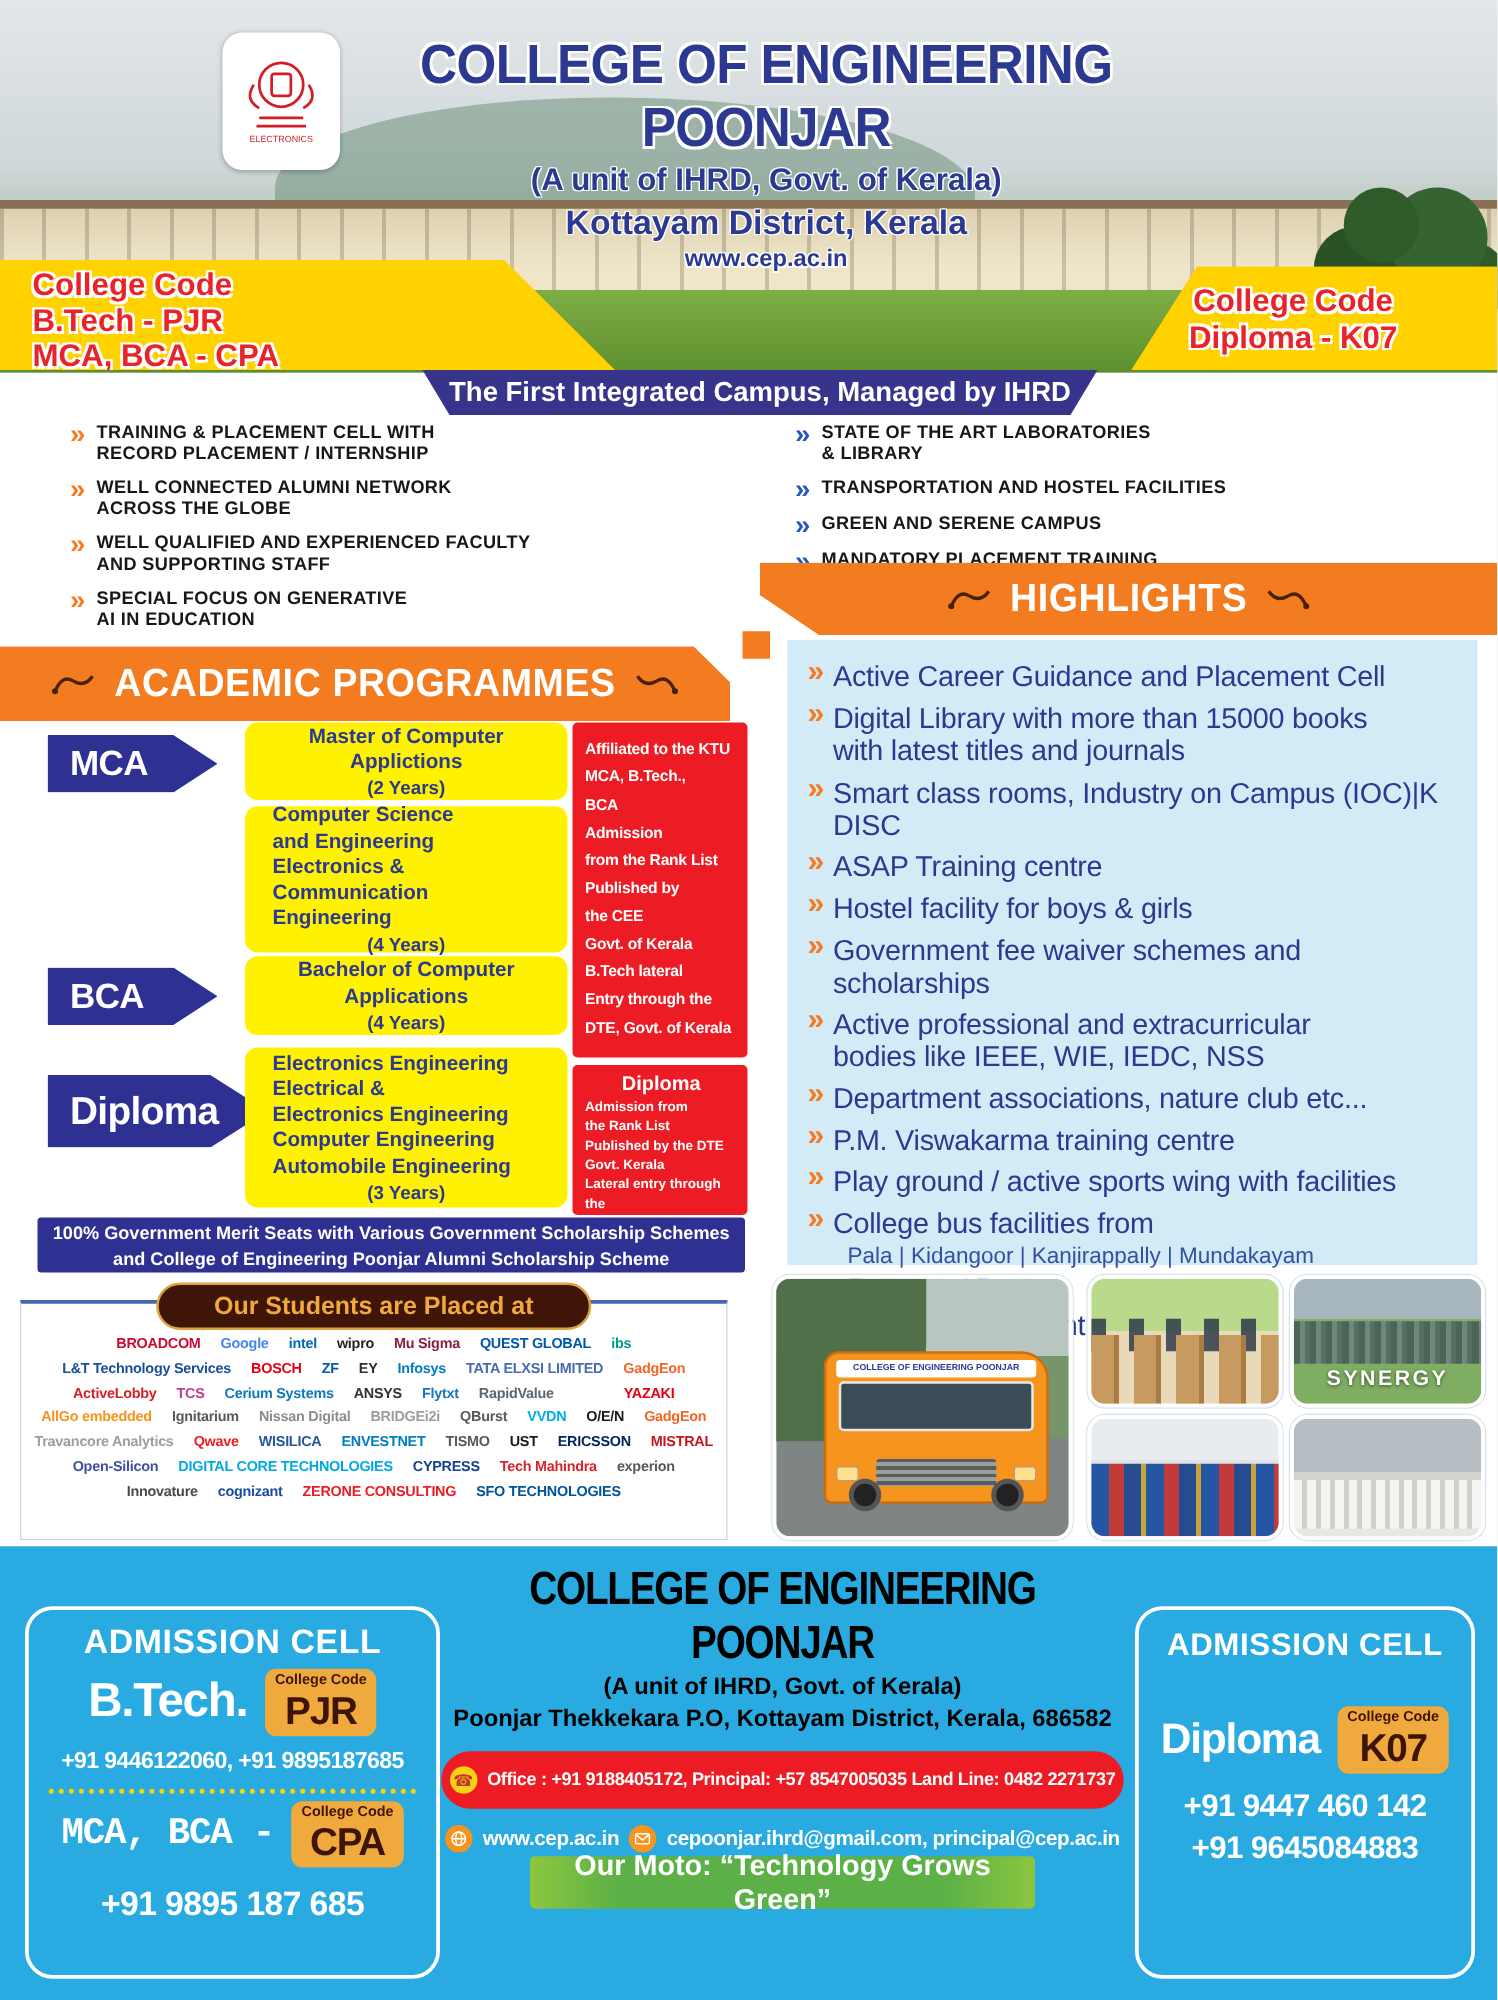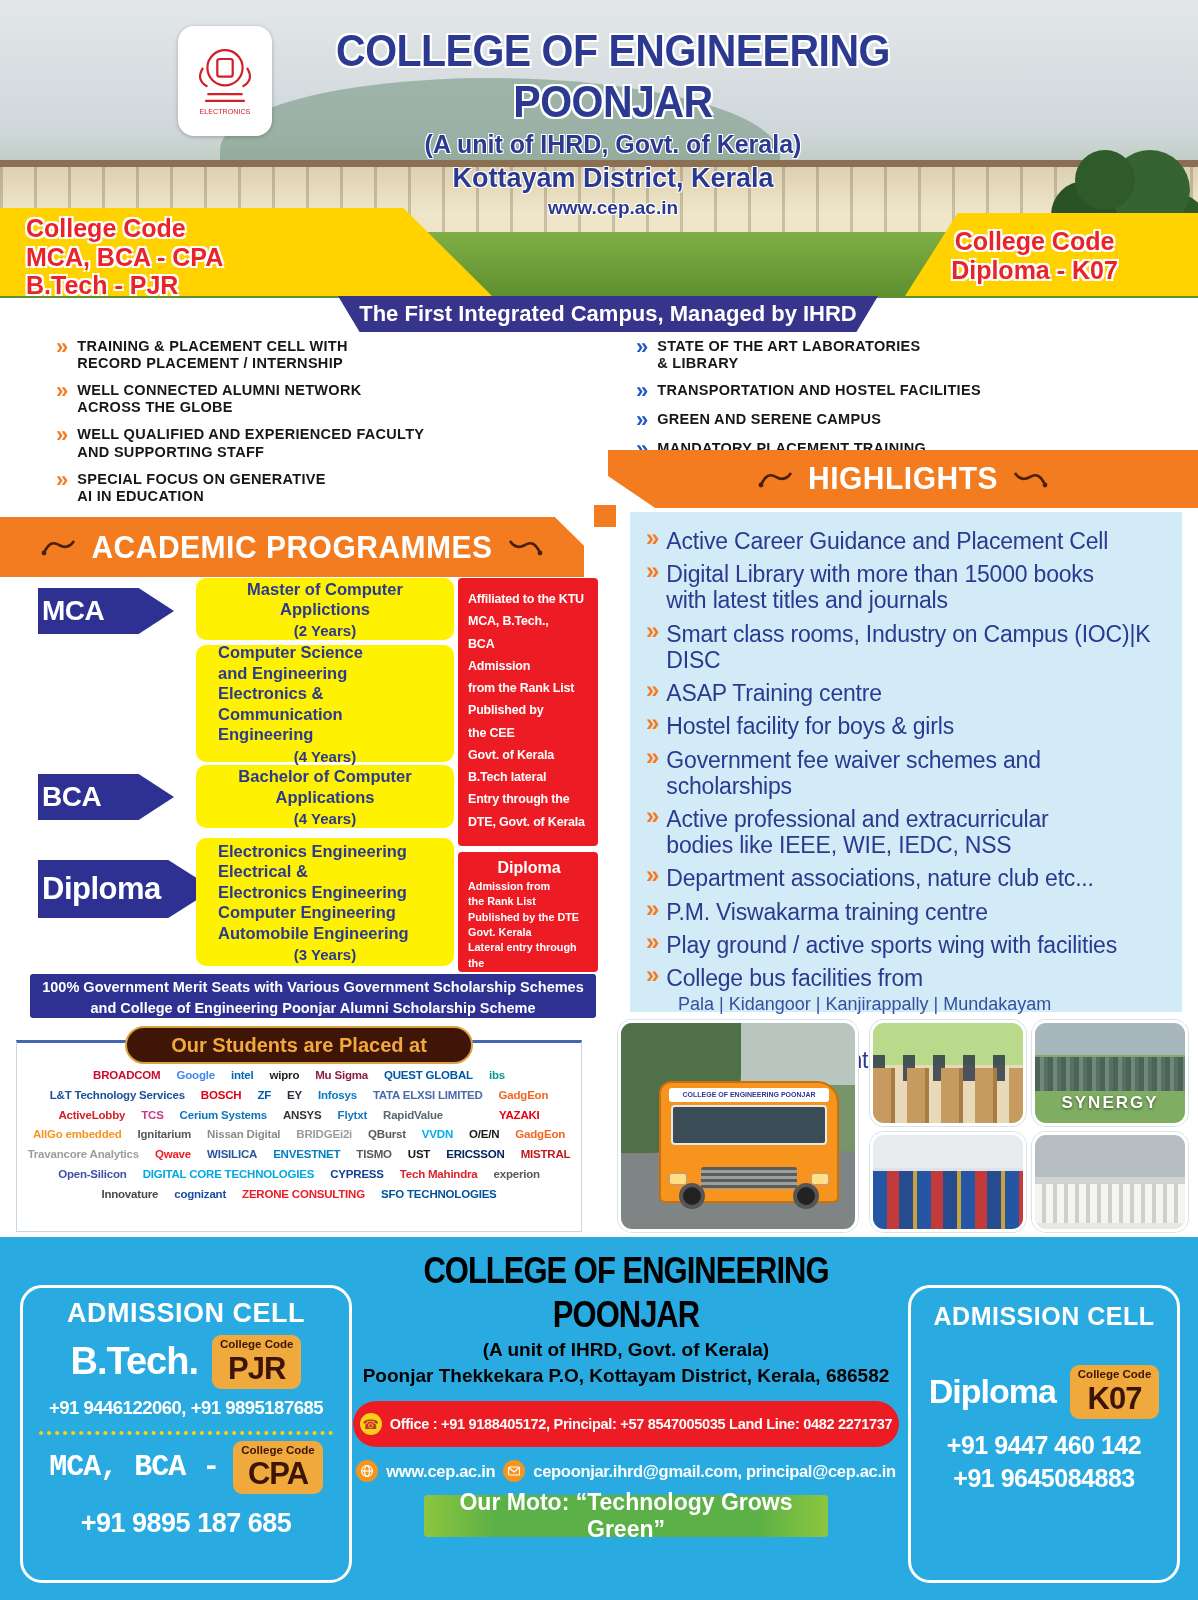--- a/index.html
+++ b/index.html
@@ -52,21 +52,21 @@
   .feat-text{white-space:pre-line;font-size:14.5px;font-weight:900;color:#171717;line-height:1.18;letter-spacing:.3px;}
 
   
   .acad-banner{position:absolute;left:0;top:517px;width:584px;height:60px;background:#f47c20;
           clip-path:polygon(0 0,95% 0,100% 48%,100% 100%,0 100%);
           display:flex;align-items:center;justify-content:center;gap:14px;}
   .banner-title{color:#fff;font-size:30px;font-weight:900;letter-spacing:.5px;transform:scaleY(1.05);}
   .orange-sq{position:absolute;left:594px;top:505px;width:22px;height:22px;background:#f47c20;}
 
   .prog-label{position:absolute;background:#2e3192;color:#fff;font-weight:900;display:flex;align-items:center;
-          padding-left:4px;box-sizing:border-box;clip-path:polygon(0 0,74% 0,100% 50%,74% 100%,0 100%);
+          padding-left:18px;box-sizing:border-box;clip-path:polygon(0 0,74% 0,100% 50%,74% 100%,0 100%);
           letter-spacing:-.5px;}
   .pl-mca{left:38px;top:588px;width:136px;height:46px;font-size:28px;}
   .pl-btech{left:38px;top:655px;width:176px;height:90px;font-size:36px;}
   .pl-bca{left:38px;top:774px;width:136px;height:46px;font-size:28px;}
   .pl-dip{left:38px;top:860px;width:176px;height:58px;font-size:31px;}
 
   .prog-box{position:absolute;background:#fff200;border-radius:10px;color:#2b3990;box-sizing:border-box;
           display:flex;flex-direction:column;justify-content:center;padding:6px 16px;}
   .pb-mca{left:196px;top:578px;width:258px;height:62px;}
   .pb-btech{left:196px;top:645px;width:258px;height:117px;}
@@ -169,21 +169,21 @@
   .fc-addr{color:#000;font-size:19px;font-weight:800;margin-top:4px;}
   .fc-pill{margin:14px auto 0;width:546px;height:46px;background:#ed1c24;border-radius:23px;
           display:flex;align-items:center;justify-content:center;gap:8px;box-sizing:border-box;}
   .fc-pill-text{color:#fff;font-size:14.5px;font-weight:800;letter-spacing:-.3px;white-space:nowrap;}
   .ic-circle{width:22px;height:22px;border-radius:50%;display:inline-flex;align-items:center;justify-content:center;flex:none;}
   .ic-yellow{background:#f7d117;}
   .ic-orange{background:#f7941d;}
   .phone-glyph{color:#c0392b;font-size:13px;line-height:1;}
   .fc-webline{margin-top:13px;display:flex;align-items:center;justify-content:center;gap:8px;color:#fff;
           font-size:16.5px;font-weight:900;letter-spacing:-.3px;white-space:nowrap;}
-  .fc-motto{margin:13px auto 0;width:404px;height:42px;border-radius:4px;color:#fff;font-size:23px;font-weight:800;
+  .fc-motto{margin:3px auto 0;width:404px;height:42px;border-radius:4px;color:#fff;font-size:23px;font-weight:800;
           display:flex;align-items:center;justify-content:center;
           background:linear-gradient(90deg,#8cc63f,#5bb047 18% 82%,#8cc63f);}
 </style>
 </head>
 <body>
 
 <div class="page">
 
   <div class="campus">
     <div class="mountain"></div>
@@ -208,22 +208,22 @@
 
   <div class="head-text">
     <div class="h-title">COLLEGE OF ENGINEERING POONJAR</div>
     <div class="h-sub">(A unit of IHRD, Govt. of Kerala)</div>
     <div class="h-loc">Kottayam District, Kerala</div>
     <div class="h-web">www.cep.ac.in</div>
   </div>
 
   <div class="code-left">
     <div class="code-line">College Code</div>
+    <div class="code-line">B.Tech - PJR</div>
     <div class="code-line">MCA, BCA - CPA</div>
-    <div class="code-line">B.Tech - PJR</div>
   </div>
   <div class="code-right">
     <div class="code-line">College Code</div>
     <div class="code-line">Diploma - K07</div>
   </div>
 
   <div class="ribbon">The First Integrated Campus, Managed by IHRD</div>
 
   <div class="features fl">
       <div class="feat-item">

